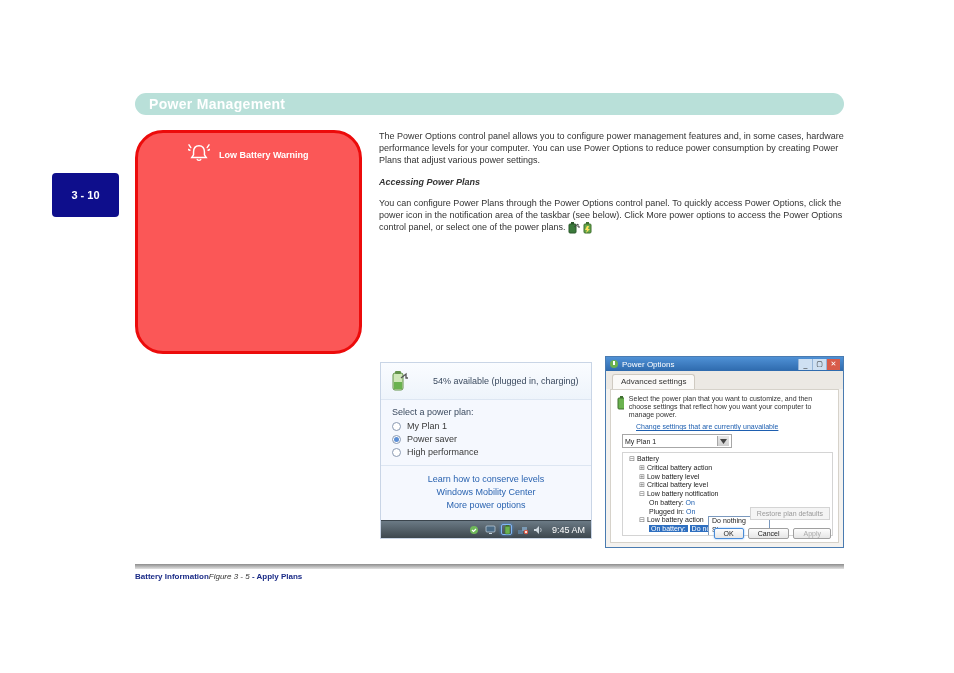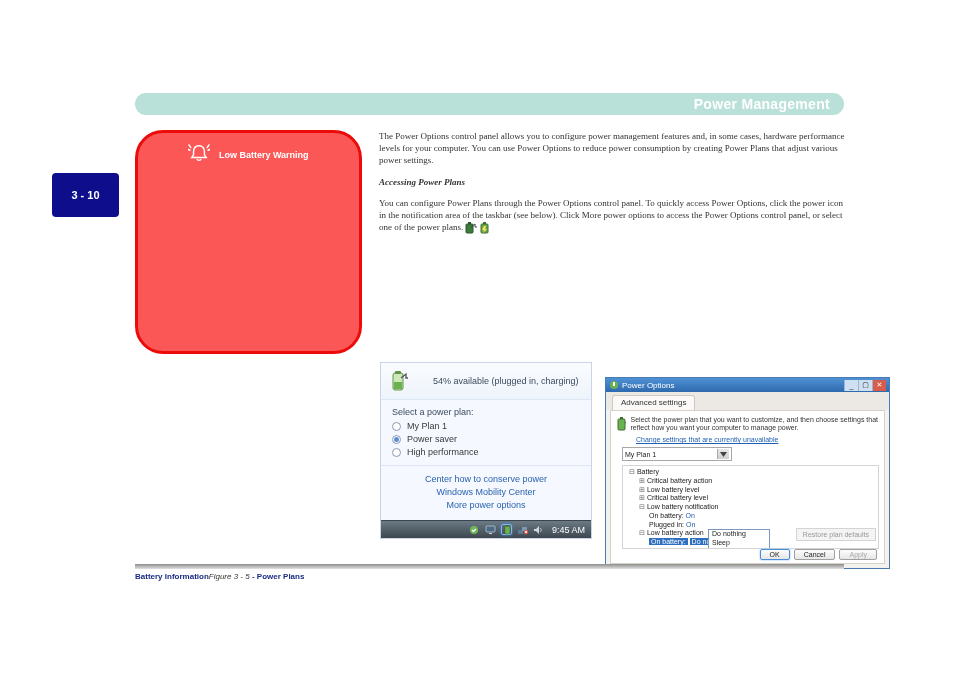--- a/index.html
+++ b/index.html
@@ -1,52 +1,52 @@
 <!DOCTYPE html>
 <html><head>
   <meta charset="utf-8">
   <style>
     * { box-sizing: border-box; margin: 0; padding: 0; }
     body { font-family: Arial, sans-serif; width: 954px; height: 673px; position: relative; background: #fff; }
 
-    .header-bar { position: absolute; left: 135px; top: 93px; width: 709px; height: 22px; background: #b9e0d9; border-radius: 11px; display: flex; align-items: center; padding: 0 14px; justify-content: flex-end; }
+    .header-bar { position: absolute; left: 135px; top: 93px; width: 709px; height: 22px; background: #b9e0d9; border-radius: 11px; display: flex; align-items: center; padding: 0 14px; }
     .header-title { font-size: 14px; font-weight: bold; color: #fff; letter-spacing: 0.3px; }
 
     .side-pill { position: absolute; left: 52px; top: 173px; width: 67px; height: 44px; background: #0e0e8c; border-radius: 4px; display: flex; align-items: center; justify-content: center; }
     .side-pill span { color: #fff; font-size: 11px; font-weight: bold; }
 
     .warn-box { position: absolute; left: 135px; top: 130px; width: 227px; height: 224px; background: #fb5757; border: 3px solid #ec0b0b; border-radius: 28px; padding: 10px 14px 14px 14px; color: #fff; }
     .warn-head { text-align: center; }
     .warn-icon { display: inline-block; vertical-align: middle; }
     .warn-head-text { font-size: 9px; font-weight: bold; vertical-align: middle; margin-left: 4px; }
     .warn-body { font-size: 8px; line-height: 1.35; margin-top: 8px; }
 
     .main-text { position: absolute; left: 379px; top: 130px; width: 468px; font-size: 9px; color: #333; line-height: 1.35; }
-    .main-text p { margin-bottom: 8px; font-family: Liberation Serif, serif; }
+    .main-text p { margin-bottom: 8px; }
     .main-text .subhead { font-weight: bold; font-style: italic; margin-top: 10px; }
     .icons-inline { display: inline-block; vertical-align: middle; }
     .icons-inline svg { vertical-align: middle; }
 
     .popup-panel { position: absolute; left: 380px; top: 362px; width: 212px; background: #f5f8fe; border: 1px solid #c9d5e6; font-size: 9px; color: #3a3a3a; }
     .popup-header { display: flex; align-items: center; padding: 7px 9px; background: linear-gradient(#fafcff,#eef4fb); border-bottom: 1px solid #dde6f2; }
     .batt-icon { width: 18px; height: 22px; position: relative; margin-right: 8px; }
     .popup-status { font-size: 9px; color: #3b4a5f; padding-left: 17px; }
     .popup-body { padding: 7px 11px 5px 11px; }
     .popup-label { color: #3b4a5f; margin-bottom: 4px; }
     .radio-row { display: flex; align-items: center; margin: 3px 0; }
     .radio { width: 9px; height: 9px; border: 1px solid #8a9ab2; border-radius: 50%; margin-right: 6px; display: flex; align-items: center; justify-content: center; background: #fff; }
     .radio.on::after { content: ''; width: 5px; height: 5px; border-radius: 50%; background: #5c8fd6; }
     .popup-links { border-top: 1px solid #dde6f2; padding: 7px 0 8px 0; text-align: center; }
     .popup-links a { display: block; color: #2a63b0; font-size: 9px; text-decoration: none; line-height: 1.45; }
     .taskbar { height: 18px; background: linear-gradient(#6b7a85,#3d474e); display: flex; align-items: center; justify-content: flex-end; padding: 0 6px; gap: 5px; border-top: 1px solid #3a444c; }
     .taskbar .time { color: #fff; font-size: 9px; margin-left: 3px; }
     .tb-ico { width: 11px; height: 11px; display: flex; align-items: center; justify-content: center; }
     .tb-highlight { border: 1px solid #7fb7f7; border-radius: 2px; padding: 0 1px; box-shadow: 0 0 3px #4a8cd8; }
 
-    .po-window { position: absolute; left: 605px; top: 377px; width: 285px; height: 192px; border: 1px solid #4a7bb0; background: #f4f2ef; font-size: 8px; color: #222; }
+    .po-window { position: absolute; left: 605px; top: 356px; width: 239px; height: 192px; border: 1px solid #4a7bb0; background: #f4f2ef; font-size: 8px; color: #222; }
     .po-title { height: 14px; background: linear-gradient(#4f91d6,#2e6aad); display: flex; align-items: center; justify-content: space-between; padding: 0 3px; }
     .po-title-left { display: flex; align-items: center; gap: 3px; color: #fff; font-size: 8px; }
     .po-winicons { display: flex; gap: 0; }
     .po-winicons span { width: 14px; height: 11px; display: flex; align-items: center; justify-content: center; font-size: 7px; background: #cfe0f2; border-left: 1px solid #96b5d8; }
     .po-winicons .close { background: #d85c4a; color: #fff; }
     .po-tabbar { height: 18px; display: flex; align-items: flex-end; padding-left: 6px; background: #ece9e4; }
     .po-tab { background: #faf9f7; border: 1px solid #cfcac1; border-bottom: none; border-radius: 3px 3px 0 0; padding: 2px 8px 3px 8px; font-size: 8px; color: #333; }
     .po-content { background: #fff; margin: 0 4px 4px 4px; border: 1px solid #d6d2ca; height: 154px; padding: 5px 5px; position: relative; }
     .po-instr { display: flex; gap: 5px; font-size: 7px; color: #333; line-height: 1.15; margin-bottom: 3px; }
     .po-link { color: #1e5fb0; text-decoration: underline; font-size: 7px; margin-left: 20px; display: inline-block; margin-bottom: 4px; cursor: pointer; }
@@ -143,21 +143,21 @@
     <div class="radio-row">
         <span class="radio on"></span>
         <span>Power saver</span>
       </div>
     <div class="radio-row">
         <span class="radio"></span>
         <span>High performance</span>
       </div>
   </div>
   <div class="popup-links">
-    <a href="#">Center how to conserve power</a>
+    <a href="#">Learn how to conserve levels</a>
     <a href="#">Windows Mobility Center</a>
     <a href="#">More power options</a>
   </div>
   <div class="taskbar">
     <span class="tb-ico">
         <svg width="10" height="10">
           <circle cx="5" cy="5" r="4" fill="#6fb85a"></circle>
           <path d="M3 5 L4.5 6.5 L7 4" stroke="#fff" stroke-width="1.2" fill="none"></path>
         </svg>
       </span>
@@ -254,14 +254,14 @@
       <div class="po-btn default">OK</div>
       <div class="po-btn">Cancel</div>
       <div class="po-btn disabled">Apply</div>
     </div>
   </div>
 </div>
 
 <div class="shadow-bar"></div>
 <div class="footer">
   <span>Battery Information</span>
-  <span><span class="figlabel">Figure 3 - 5</span> <span>- Power Plans</span></span>
+  <span><span class="figlabel">Figure 3 - 5</span> <span>- Apply Plans</span></span>
 </div>
 
 </body></html>

